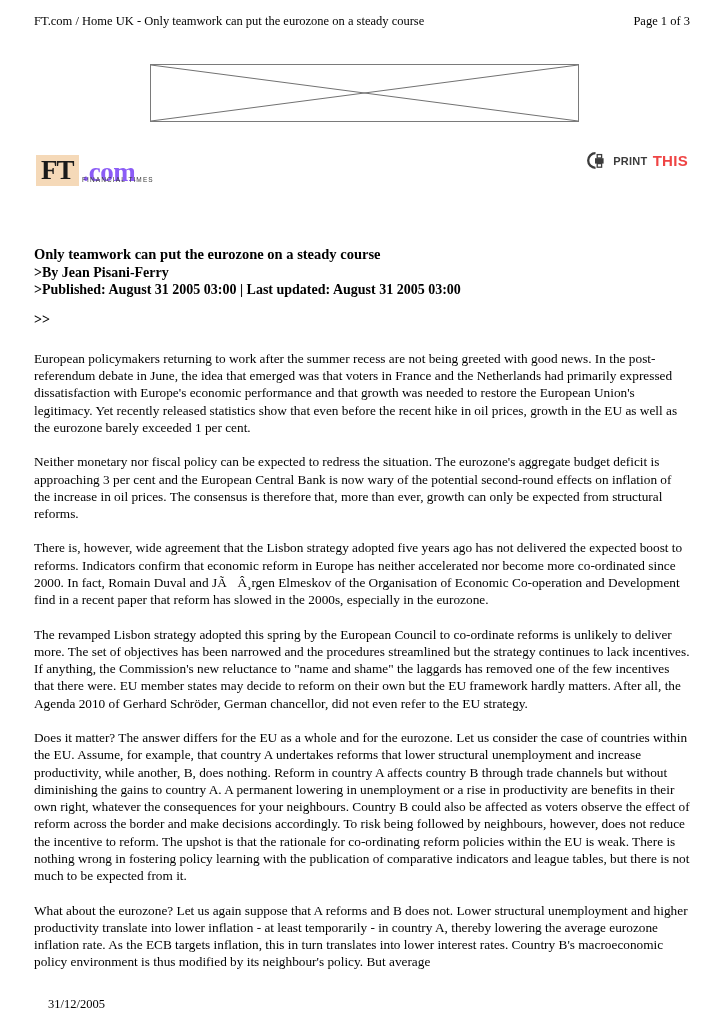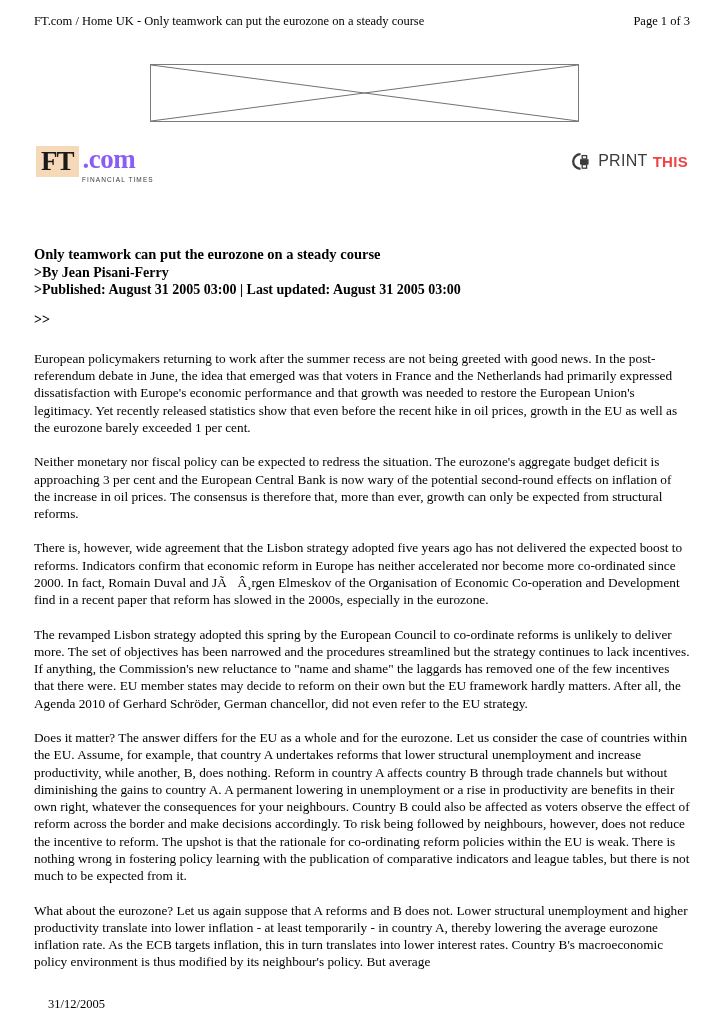--- a/index.html
+++ b/index.html
@@ -65,23 +65,23 @@
   .logo-row {
     position: absolute;
     left: 36px;
     top: 146px;
     width: 652px;
     height: 40px;
   }
   .ft-logo {
     position: absolute;
     left: 0;
-    top: 0;
-    display: flex;
-    align-items: flex-start;
+    top: 9px;
+    display: flex;
+    align-items: flex-end;
   }
   .ft-box {
     background: #f5d9b8;
     padding: 2px 5px 2px 5px;
     font-family: "Liberation Serif", serif;
     font-weight: bold;
     font-size: 27px;
     line-height: 1;
     letter-spacing: -1px;
     color: #1a1a1a;
@@ -113,22 +113,22 @@
     display: flex;
     align-items: center;
     gap: 5px;
   }
   .printer-icon {
     display: flex;
     align-items: center;
   }
   .pt-word1 {
     font-family: "Liberation Sans", sans-serif;
-    font-weight: normal;
-    font-size: 16px;
+    font-weight: bold;
+    font-size: 11px;
     color: #3c3c3c;
     letter-spacing: 0.3px;
   }
   .pt-word2 {
     font-family: "Liberation Sans", sans-serif;
     font-weight: bold;
     font-size: 15px;
     color: #ef4444;
     letter-spacing: 0.3px;
   }

